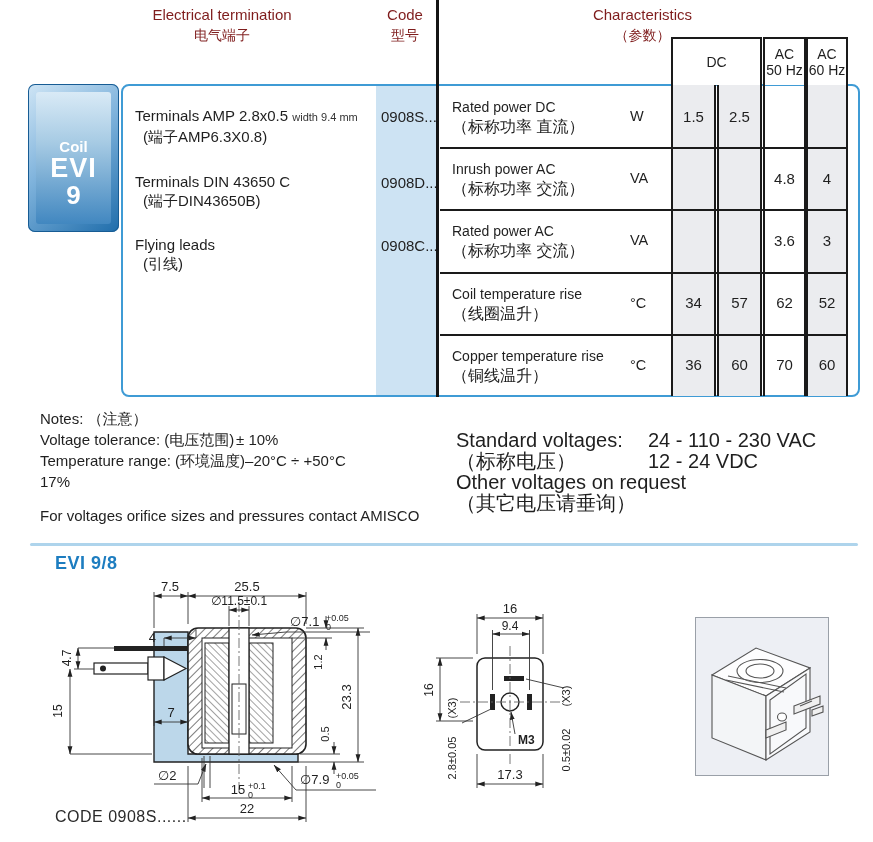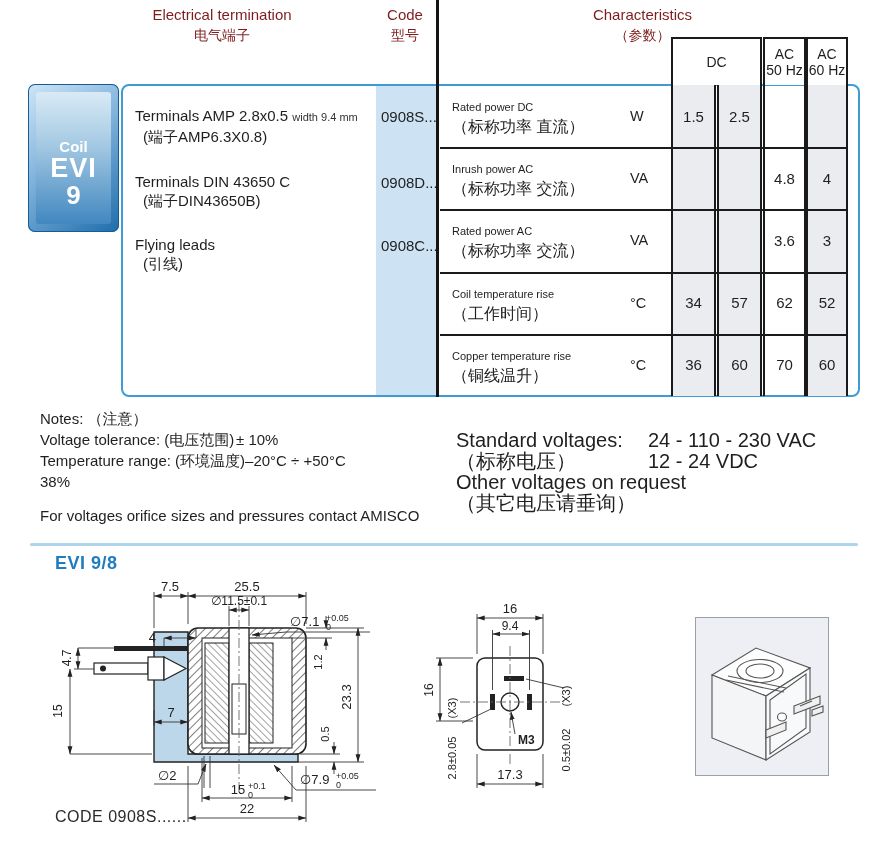--- a/index.html
+++ b/index.html
@@ -30,21 +30,21 @@
          background:linear-gradient(180deg,#d9eaf6 0%,#a7cbe4 38%,#4187c0 100%);
          display:flex;flex-direction:column;align-items:center;justify-content:center;
          padding-top:30px;box-sizing:border-box;color:#fff;font-weight:bold;}
   .badge-l1{font-size:15px;line-height:17px;}
   .badge-l2{font-size:27px;line-height:27px;letter-spacing:1px;}
   .badge-l3{font-size:26px;line-height:27px;}
   
   .chars{position:absolute;left:440px;top:85px;width:228px;height:311px;z-index:3;}
   .crow{position:absolute;left:0;width:100%;height:62px;display:flex;align-items:center;padding-left:12px;box-sizing:border-box;}
   .crow .lbl{flex:1;}
-  .crow .en{font-size:11px;line-height:18px;}
+  .crow .en{font-size:14px;line-height:18px;}
   .crow .zh{font-size:16px;line-height:17px;margin-top:2px;}
   .crow .unit{width:38px;text-align:left;font-size:14.5px;}
   .sep{position:absolute;left:440px;width:408px;height:2px;background:#1a1a1a;z-index:4;}
   .vcol{position:absolute;top:85px;height:311px;box-sizing:border-box;display:flex;flex-direction:column;
         border-left:2px solid #1a1a1a;border-right:2px solid #1a1a1a;z-index:3;}
   .vcell{flex:1;display:flex;align-items:center;justify-content:center;font-size:15px;}
   .gray{background:#ebecef;}
   
   .notes-left{position:absolute;left:40px;top:408px;font-size:15px;line-height:21px;}
   .nrow{display:flex;}
@@ -143,21 +143,21 @@
     <div class="crow" style="top:124px;">
       <div class="lbl">
           <div class="en">Rated power AC</div>
         <div class="zh">（标称功率 交流）</div>
         </div>
       <div class="unit">VA</div>
     </div>
     <div class="crow" style="top:187px;">
       <div class="lbl">
           <div class="en">Coil temperature rise</div>
-        <div class="zh">（工作时间）</div>
+        <div class="zh">（线圈温升）</div>
         </div>
       <div class="unit">°C</div>
     </div>
     <div class="crow" style="top:249px;">
       <div class="lbl">
           <div class="en">Copper temperature rise</div>
         <div class="zh">（铜线温升）</div>
         </div>
       <div class="unit">°C</div>
     </div>
@@ -201,21 +201,21 @@
     <div>Notes: （注意）</div>
     <div class="nrow">
         <span class="nl">Voltage tolerance: (电压范围)</span>
       <span>± 10%</span>
       </div>
     <div class="nrow">
         <span class="nl">Temperature range: (环境温度)</span>
       <span>–20°C ÷ +50°C</span>
       </div>
     <div class="nrow">
-      <span>38%</span>
+      <span>17%</span>
       </div>
     <div class="nfooter">For voltages orifice sizes and pressures contact AMISCO</div>
   </div>
 
   <div class="notes-right">
     <div class="nrrow">
         <span class="nrl">Standard voltages:</span>
       <span>24 - 110 - 230 VAC</span>
       </div>
     <div class="nrrow">

